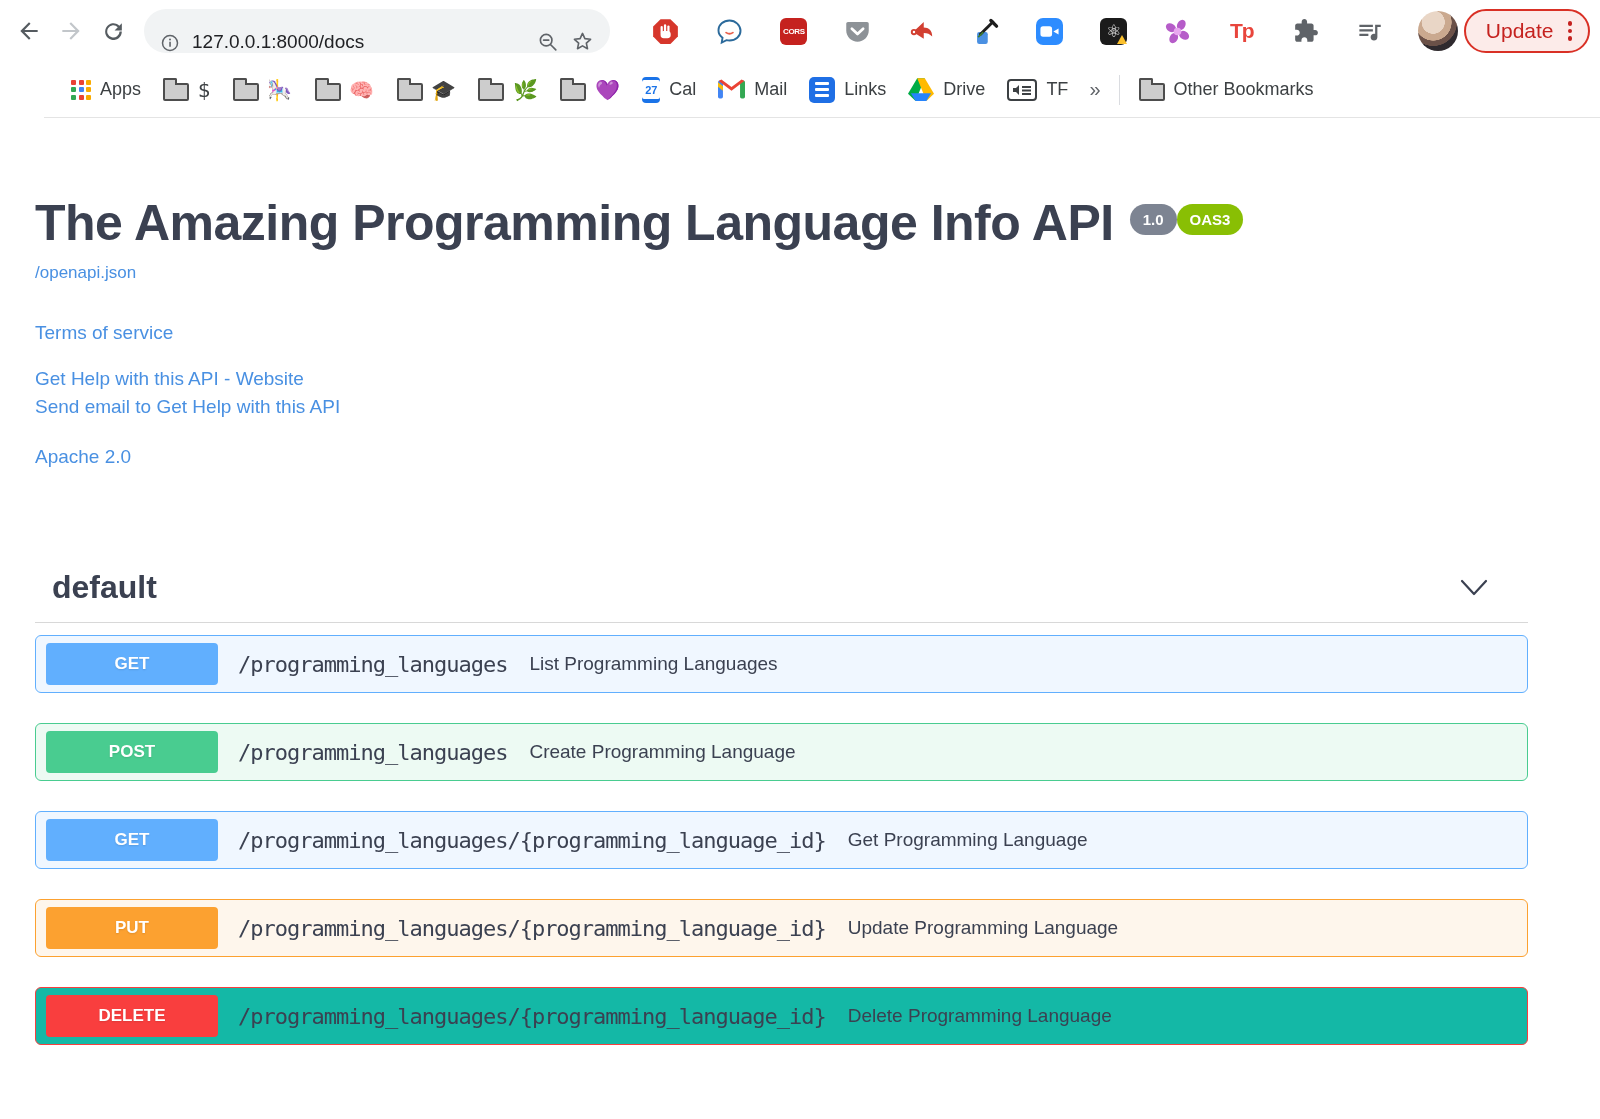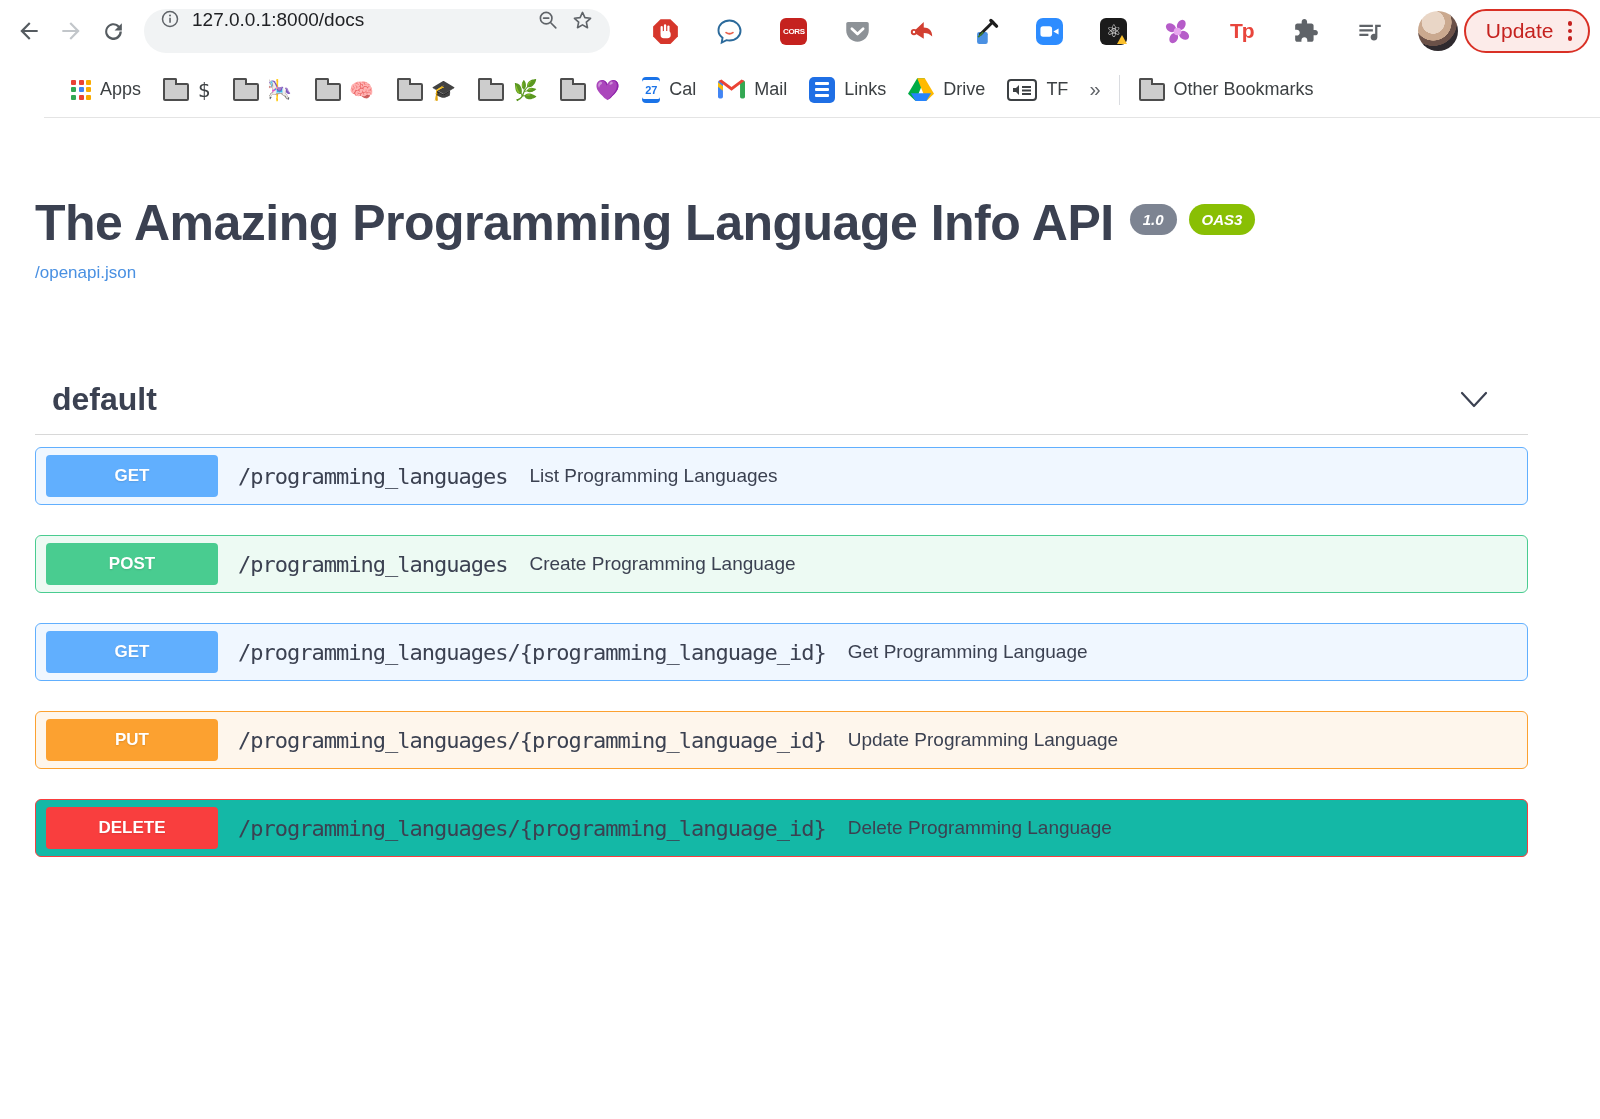--- a/index.html
+++ b/index.html
@@ -6,21 +6,21 @@
   html,body { margin:0; padding:0; }
   body {
     width:1600px; height:1119px; background:#fff;
     font-family:"Liberation Sans", sans-serif; color:#3b4151;
     overflow:hidden;
   }
 
   
   .toolbar { display:flex; align-items:center; height:62px; padding:0 10px 0 8px; background:#fff; }
   .nav-btn { width:42px; height:42px; display:flex; align-items:center; justify-content:center; border-radius:50%; flex:0 0 auto; }
-  .url-bar { display:flex; align-items:flex-start; width:466px; height:44px; background:#f1f3f4; border-radius:22px; margin:0 14px 0 10px; padding:0 16px; gap:12px; flex:0 0 auto; }
+  .url-bar { display:flex; align-items:flex-end; width:466px; height:44px; background:#f1f3f4; border-radius:22px; margin:0 14px 0 10px; padding:0 16px; gap:12px; flex:0 0 auto; }
   .url-text { flex:1; font-size:19px; color:#202124; white-space:nowrap; }
   .ext-row { display:flex; align-items:center; flex:1; justify-content:space-around; padding:0 10px; }
   .ext { width:30px; height:30px; display:flex; align-items:center; justify-content:center; position:relative; flex:0 0 auto; }
   .cors-box { width:27px; height:27px; background:#c5221f; border-radius:6px; color:#fff; font-weight:bold; font-size:8px; display:flex; align-items:center; justify-content:center; letter-spacing:-.3px; }
   .zoom-box { width:27px; height:27px; background:#2d8cff; border-radius:7px; display:flex; align-items:center; justify-content:center; }
   .react-box { width:27px; height:27px; background:#1b1b1b; border-radius:6px; color:#ffffff; font-size:17px; display:flex; align-items:center; justify-content:center; font-family:"DejaVu Sans",sans-serif; position:relative; }
   .warn-tri { position:absolute; right:0px; bottom:1px; width:0; height:0; border-left:5px solid transparent; border-right:5px solid transparent; border-bottom:9px solid #fbc02d; }
   .tp-text { font-weight:bold; font-size:21px; color:#e8453c; letter-spacing:-1px; }
   .avatar { width:40px; height:40px; border-radius:50%; flex:0 0 auto; margin:0 6px;
     background: radial-gradient(circle at 38% 28%, #e9d6c6 0 30%, #caa98f 31% 48%, #6b5148 49% 62%, #2f2a2e 63%);
@@ -43,21 +43,21 @@
   .links-icon { width:26px; height:26px; background:#1f6fe5; border-radius:5px; display:flex; flex-direction:column; align-items:center; justify-content:center; gap:3px; }
   .links-icon i { width:14px; height:3px; background:#fff; border-radius:1px; }
   .tf-box { width:30px; height:22px; border:2px solid #3c4043; border-radius:4px; display:flex; align-items:center; justify-content:center; }
   .bm-sep { width:1px; height:30px; background:#dadce0; margin:0 8px; }
   .overflow-chevrons { font-size:20px; color:#5f6368; padding:0 10px; }
 
   
   .content { padding:78px 72px 0 35px; }
   .api-title-row { display:flex; align-items:flex-start; gap:16px; }
   .api-title { font-size:50px; font-weight:bold; color:#3b4151; margin:0; line-height:1.1; letter-spacing:-.5px; }
-  .badges { display:flex; gap:12px; margin-top:8px;font-style:italic; }
+  .badges { display:flex; margin-top:8px; }
   .pill { border-radius:17px; color:#fff; font-weight:bold; font-size:15px; padding:8px 13px; line-height:1; }
   .pill-version { background:#7d8492; }
   .pill-oas { background:#89bf04; }
   a.blue-link { color:#4990e2; text-decoration:none; }
   .spec-link { display:inline-block; margin-top:12px; font-size:17px; }
   .api-desc { margin-top:42px; font-size:19px; color:#3b4151; }
   .link-block { margin-top:36px; font-size:19px; }
   .link-line { line-height:28px; }
   .mt18 { margin-top:18px; }
   .mt22 { margin-top:22px; }
@@ -305,20 +305,26 @@
     <h1 class="api-title">The Amazing Programming Language Info API</h1>
     <div class="badges">
       <span class="pill pill-version">1.0</span>
       <span class="pill pill-oas">OAS3</span>
     </div>
   </div>
 
   <a class="blue-link spec-link">/openapi.json</a>
 
 
+  <div class="link-block">
+    <div class="link-line"><a class="blue-link">Terms of service</a></div>
+    <div class="link-line mt18"><a class="blue-link">Get Help with this API - Website</a></div>
+    <div class="link-line"><a class="blue-link">Send email to Get Help with this API</a></div>
+    <div class="link-line mt22"><a class="blue-link">Apache 2.0</a></div>
+  </div>
 
   <div class="section-header">
     <span class="section-title">default</span>
     <svg width="28" height="17" viewBox="0 0 28 17">
         <path d="M2 2l12 13L26 2" fill="none" stroke="#3b4151" stroke-width="2.2" stroke-linecap="round" stroke-linejoin="round"></path>
       </svg>
   </div>
 
   <div class="oplist">
 

